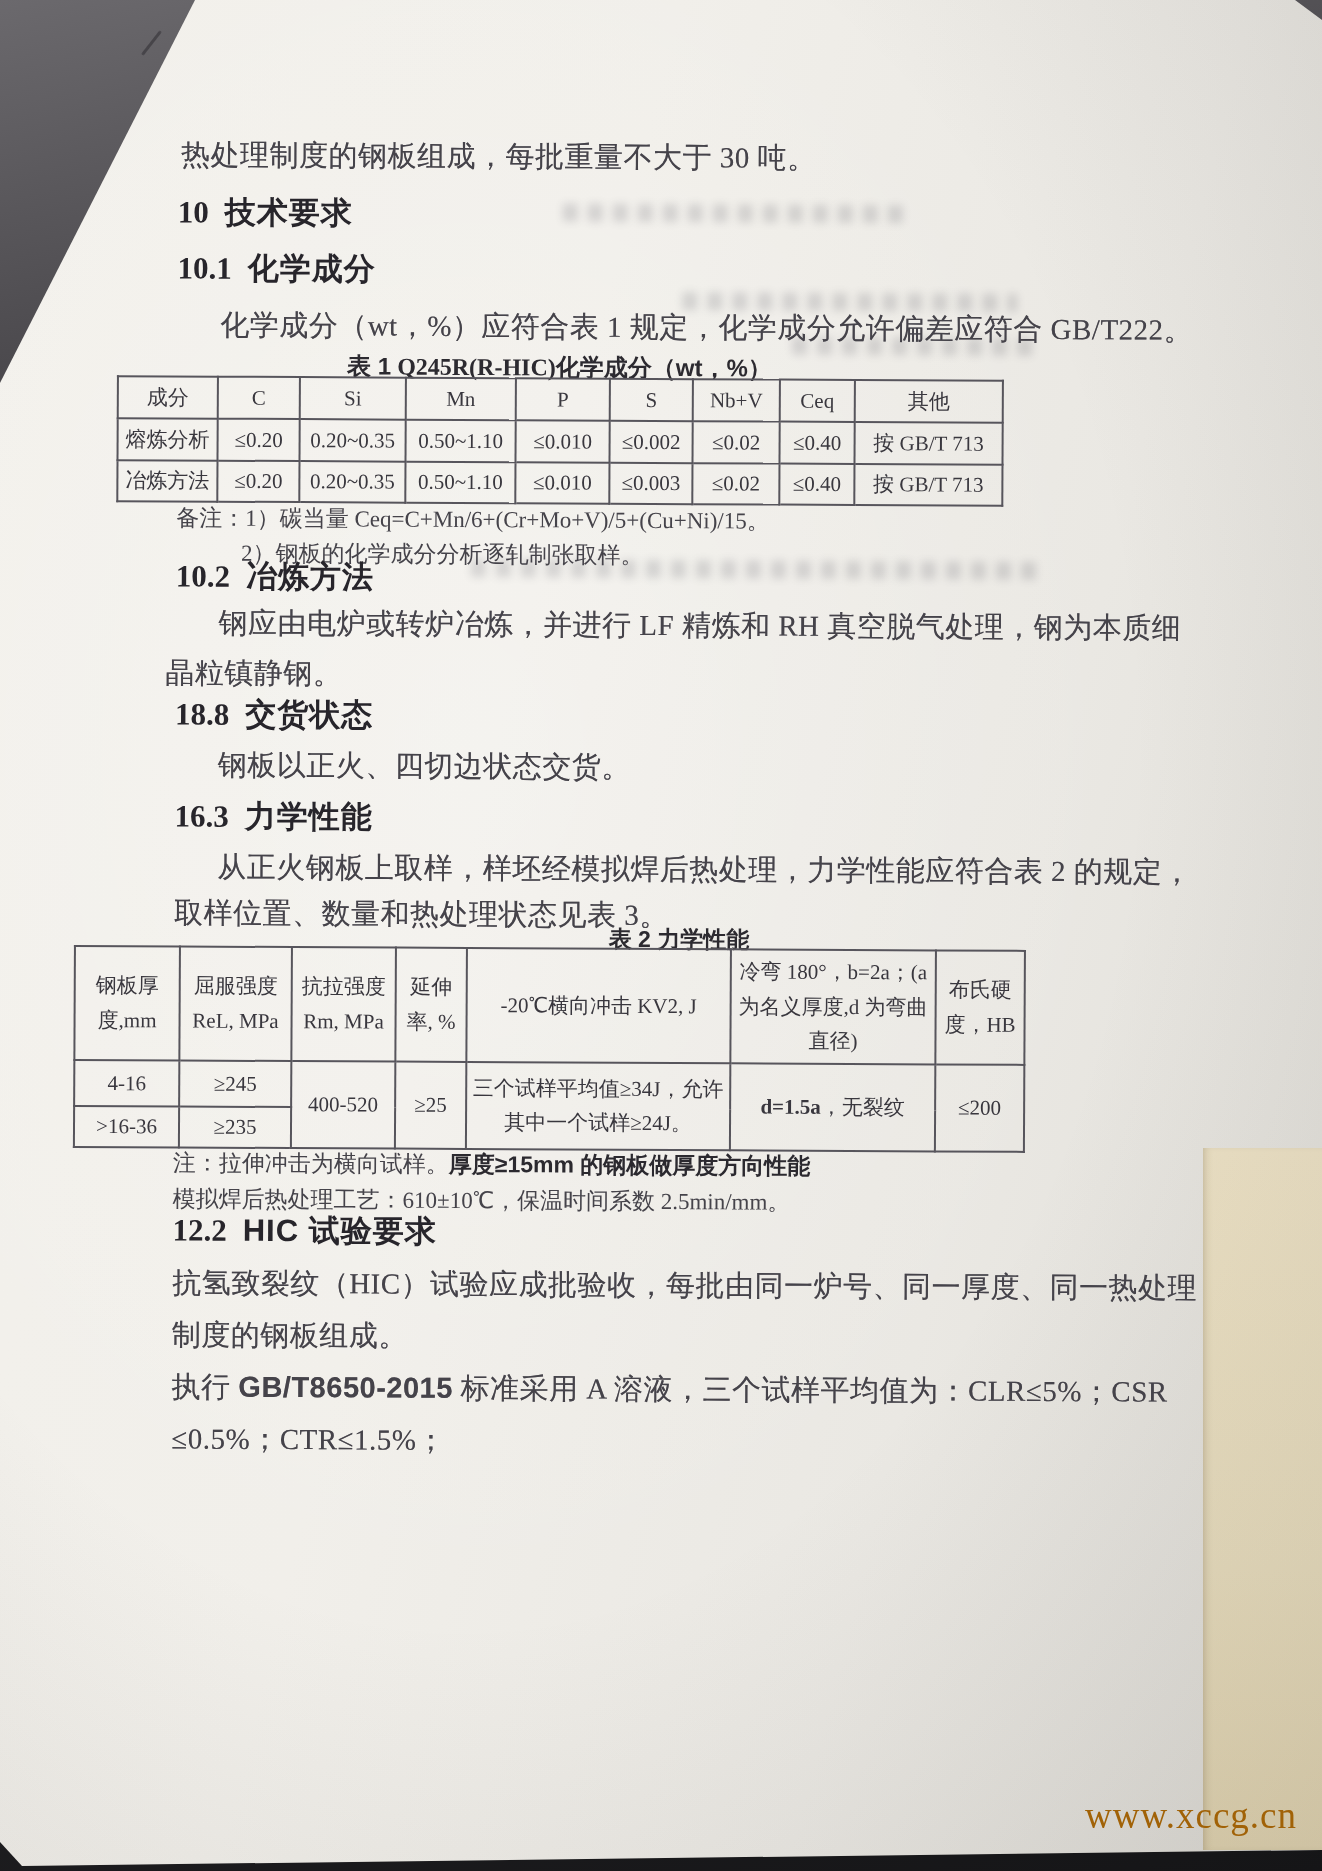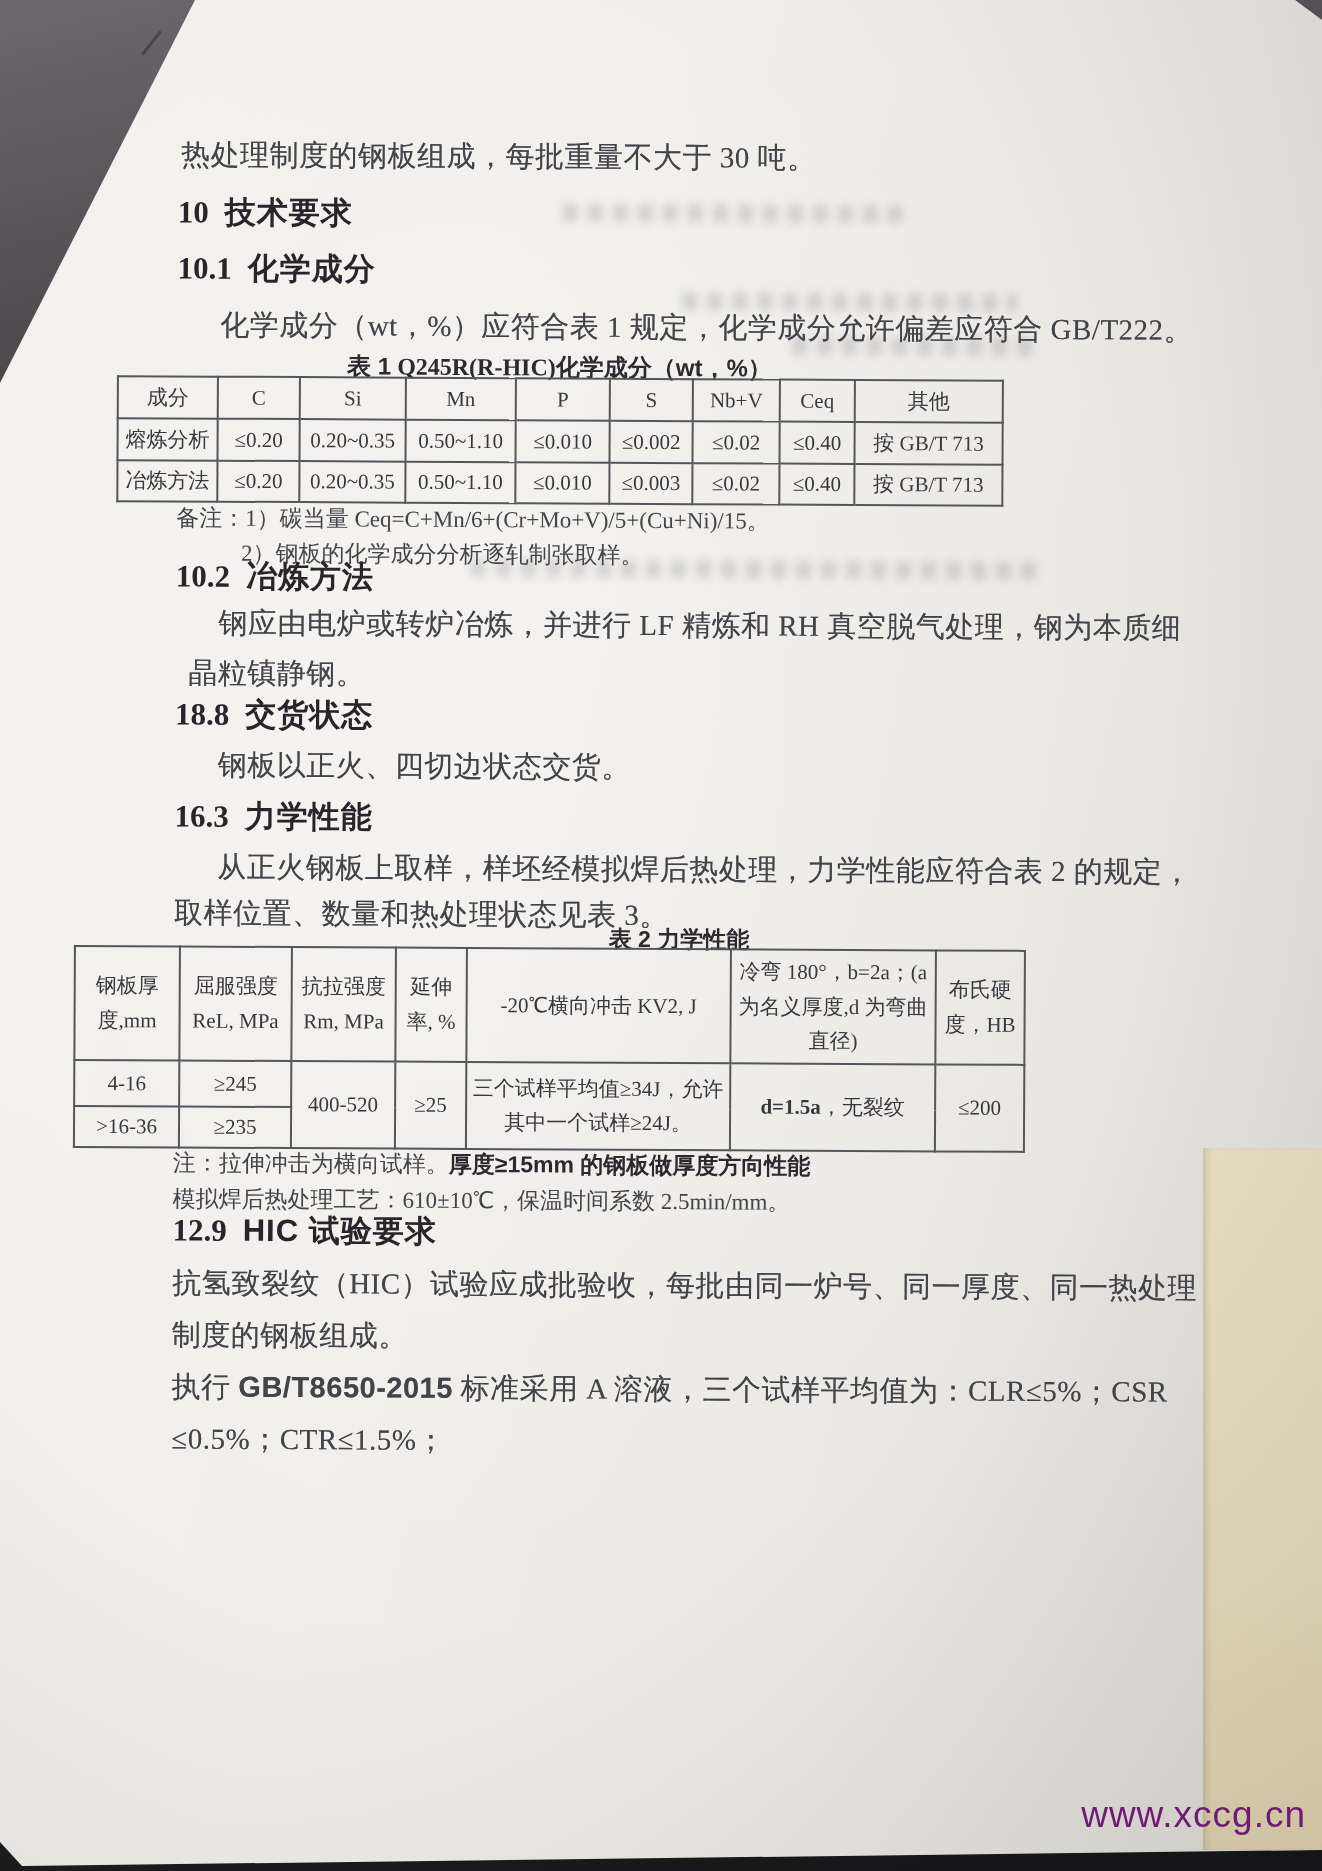--- a/index.html
+++ b/index.html
@@ -34,21 +34,21 @@
   .doc-table td,.doc-table th{
     border:2px solid #57555c;font-weight:normal;text-align:center;vertical-align:middle;
     font-size:21px;color:#39373e;font-family:"Liberation Serif",serif;padding:2px 4px;line-height:1.65;
   }
   .note{position:absolute;font-size:23px;color:#45434a;white-space:nowrap;}
   .note .bold-seg{font-weight:bold;font-family:"Liberation Sans",sans-serif;color:#2b292f;}
   .bold-inline{font-weight:bold;font-family:Liberation Serif, serif;}
   .smudge{position:absolute;height:18px;opacity:0.16;filter:blur(4px);
     background:repeating-linear-gradient(90deg,#3c3c49 0 15px,transparent 15px 25px);}
   .fold-mark{position:absolute;left:150px;top:28px;width:3px;height:30px;background:rgba(45,43,50,0.55);transform:rotate(38deg);border-radius:2px;filter:blur(0.5px);}
-  .watermark{position:absolute;right:16px;top:1794px;font-size:37px;color:#701a75;font-family:Liberation Sans, sans-serif;letter-spacing:1px;}
+  .watermark{position:absolute;right:25px;top:1794px;font-size:37px;color:#a16207;font-family:Liberation Serif, serif;letter-spacing:1px;}
   .impact-cell{line-height:1.9;}
 </style>
 </head>
 <body>
 
 <div class="paper"></div>
 <div class="beige-strip"></div>
 <div class="paper-shade"></div>
 <div class="fold-mark"></div>
 
@@ -125,21 +125,21 @@
   </tbody>
     </table>
 
   <div class="note" style="left:175px;top:505px;">备注：1）碳当量 Ceq=C+Mn/6+(Cr+Mo+V)/5+(Cu+Ni)/15。</div>
   <div class="note" style="left:240px;top:540px;">2）钢板的化学成分分析逐轧制张取样。</div>
 
   <div class="h2" style="left:175px;top:558px;">
     <span class="num">10.2</span><span>冶炼方法</span>
   </div>
   <div class="para" style="left:218px;top:606px;">钢应由电炉或转炉冶炼，并进行 LF 精炼和 RH 真空脱气处理，钢为本质细</div>
-  <div class="para" style="left:188px;top:656px;">晶粒镇静钢。</div>
+  <div class="para" style="left:165px;top:656px;">晶粒镇静钢。</div>
 
   <div class="h2" style="left:175px;top:696px;">
     <span class="num">18.8</span><span>交货状态</span>
   </div>
   <div class="para" style="left:218px;top:748px;">钢板以正火、四切边状态交货。</div>
 
   <div class="h2" style="left:175px;top:798px;">
     <span class="num">16.3</span><span>力学性能</span>
   </div>
   <div class="para" style="left:218px;top:850px;">从正火钢板上取样，样坯经模拟焊后热处理，力学性能应符合表 2 的规定，</div>
@@ -182,21 +182,21 @@
     </tr>
   </tbody>
     </table>
 
   <div class="note" style="left:175px;top:1150px;">
     <span>注：拉伸冲击为横向试样。</span><span class="bold-seg">厚度≥15mm 的钢板做厚度方向性能</span>
   </div>
   <div class="note" style="left:175px;top:1186px;">模拟焊后热处理工艺：610±10℃，保温时间系数 2.5min/mm。</div>
 
   <div class="h2" style="left:175px;top:1212px;">
-    <span class="num">12.9</span><span>HIC 试验要求</span>
+    <span class="num">12.2</span><span>HIC 试验要求</span>
   </div>
   <div class="para" style="left:175px;top:1266px;">抗氢致裂纹（HIC）试验应成批验收，每批由同一炉号、同一厚度、同一热处理</div>
   <div class="para" style="left:175px;top:1318px;">制度的钢板组成。</div>
   <div class="para" style="left:175px;top:1370px;">
     <span>执行 </span><span class="bold-inline" style="font-family:'Liberation Sans',sans-serif;">GB/T8650-2015</span><span> 标准采用 A 溶液，三个试样平均值为：CLR≤5%；CSR</span>
   </div>
   <div class="para" style="left:175px;top:1422px;">≤0.5%；CTR≤1.5%；</div>
 
 </div>
 

